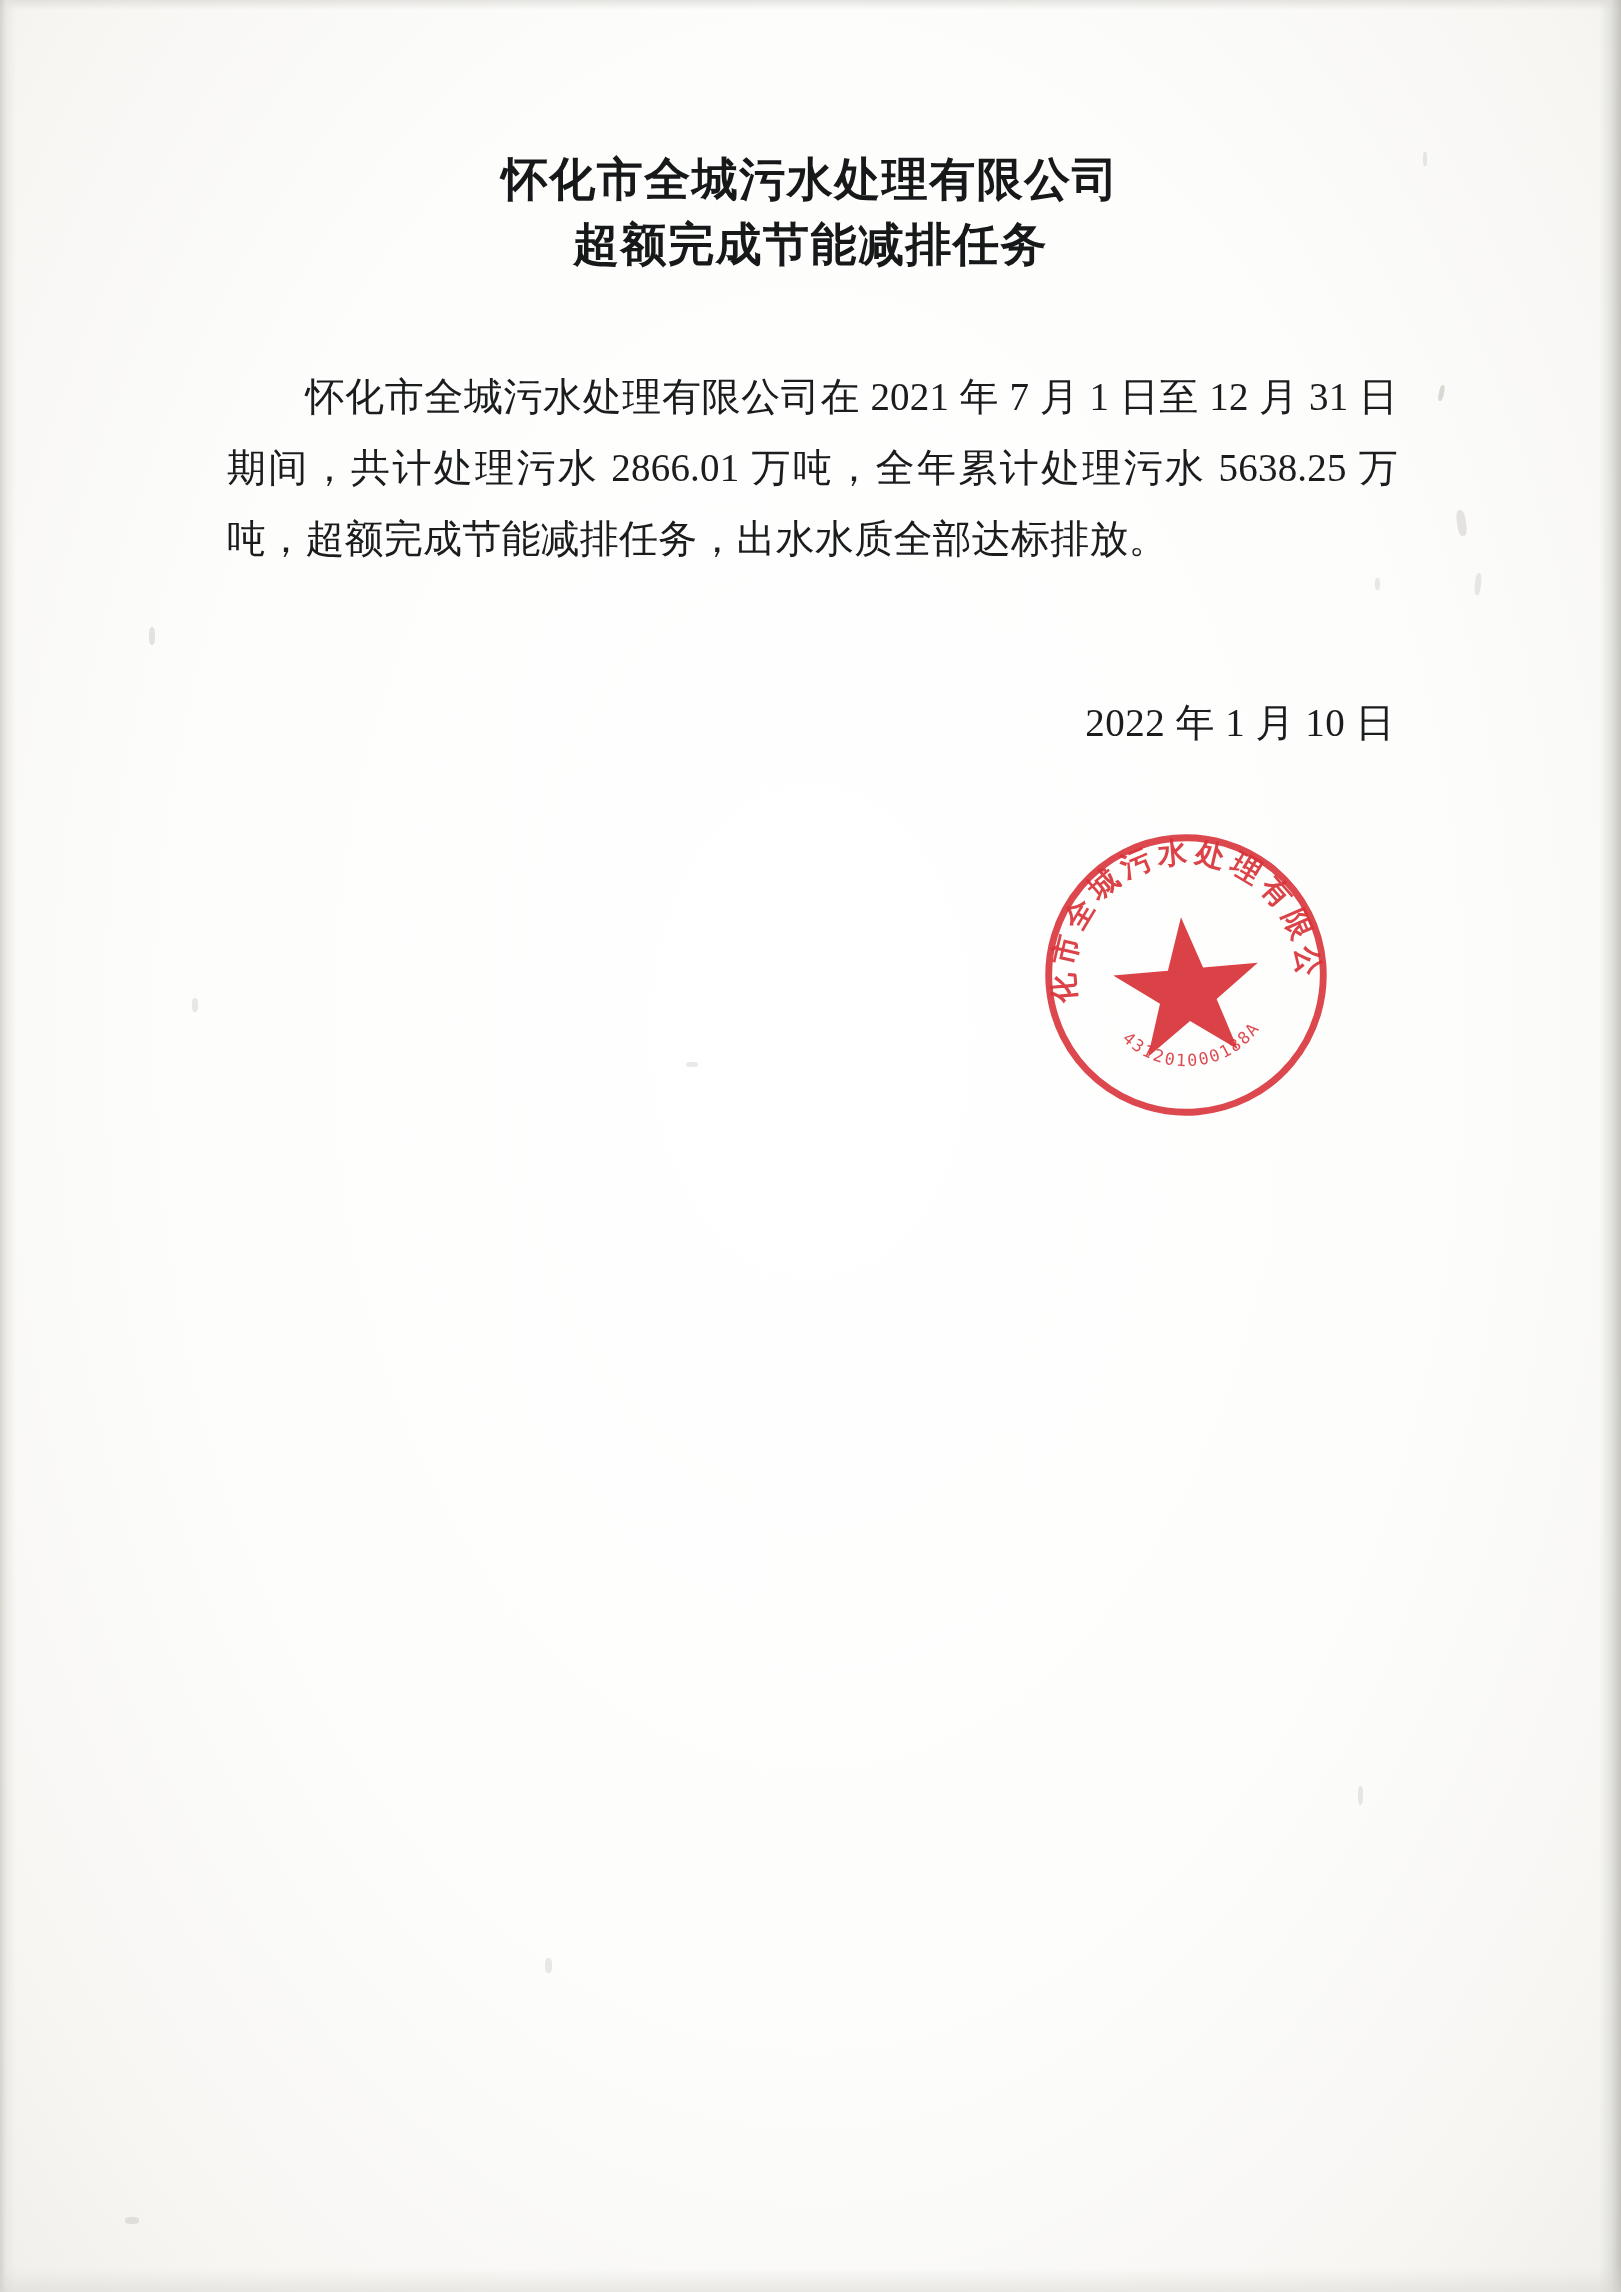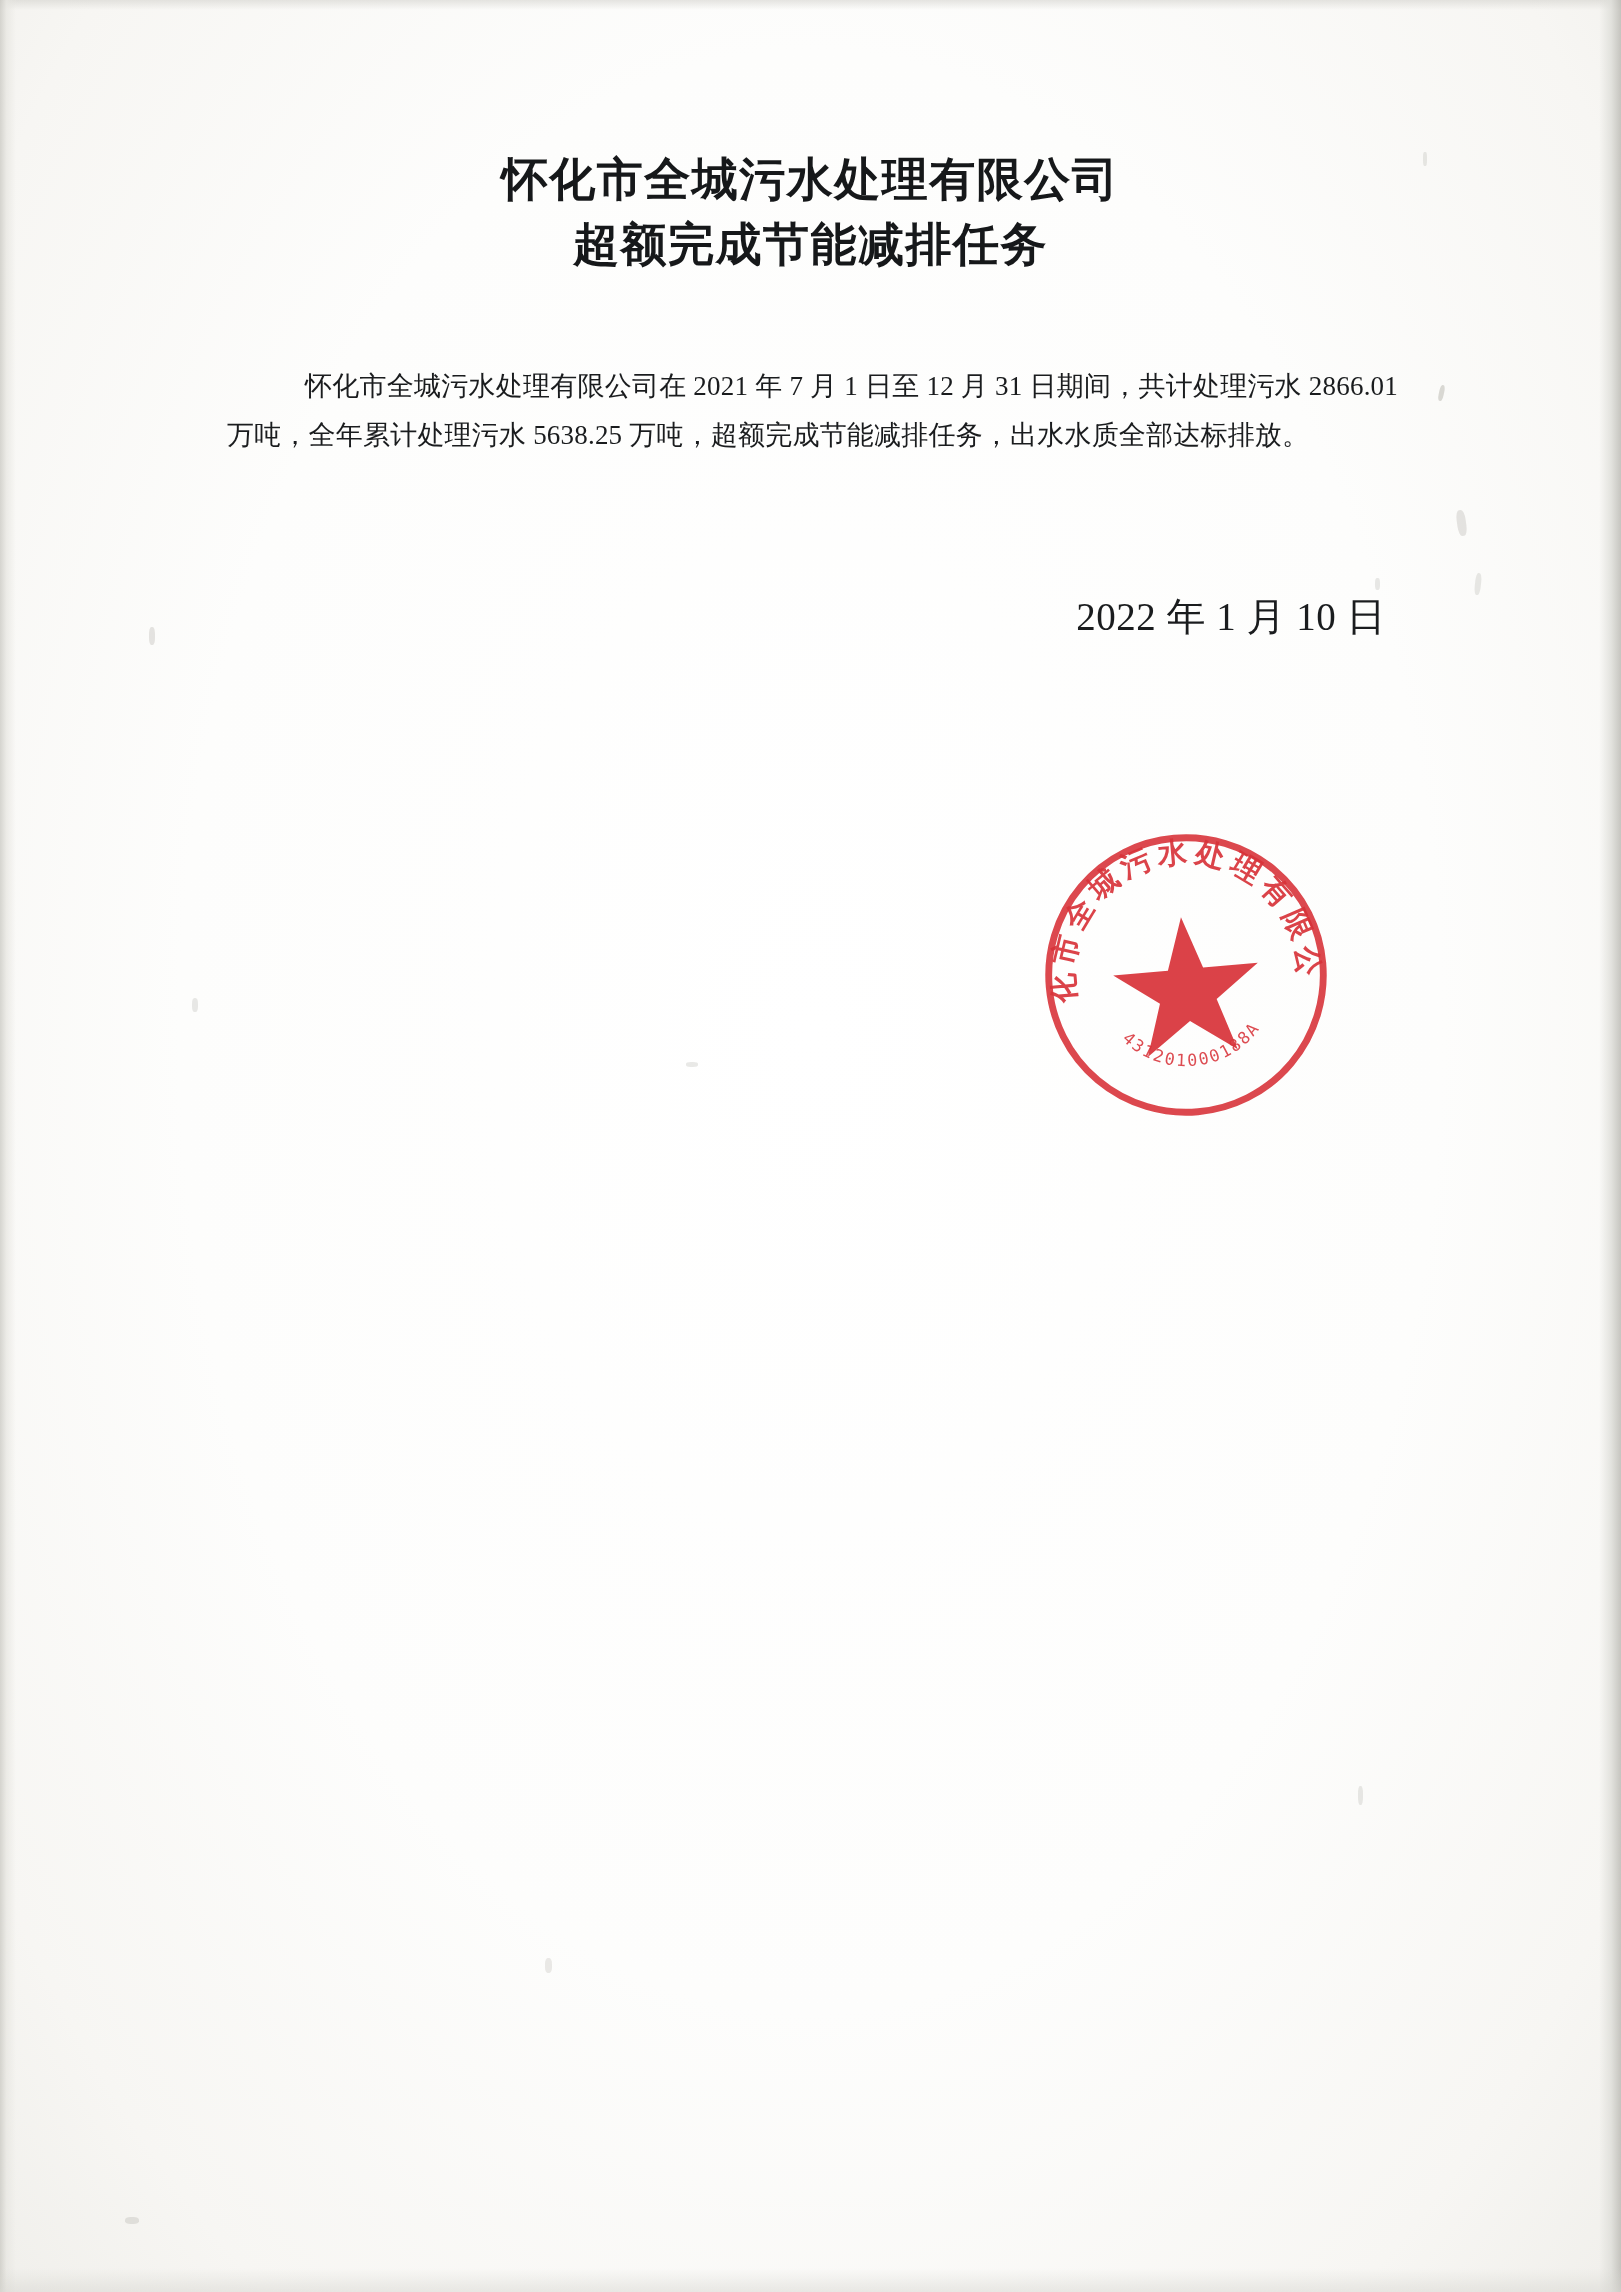--- a/index.html
+++ b/index.html
@@ -70,34 +70,34 @@
     color: #16181a;
     letter-spacing: 1.5px;
   }
   .doc-title .line2 {
     display: block;
   }
 
   .body-text {
     margin: 0;
     padding: 84px 223px 0 227px;
-    font-size: 27px;
+    font-size: 39px;
     line-height: 1.82;
     color: #1a1c1e;
     text-align: justify;
     text-justify: inter-ideograph;
     letter-spacing: 0.2px;
   }
   .body-text .indent {
     display: inline-block;
     width: 78px;
   }
 
   .date-line {
-    margin: 12px;
+    margin: 3px;
     padding: 118px 223px 0 0;
     text-align: right;
     font-size: 39px;
     color: #1a1c1e;
     letter-spacing: 0.5px;
     position: relative;
     z-index: 3;
   }
 
   

